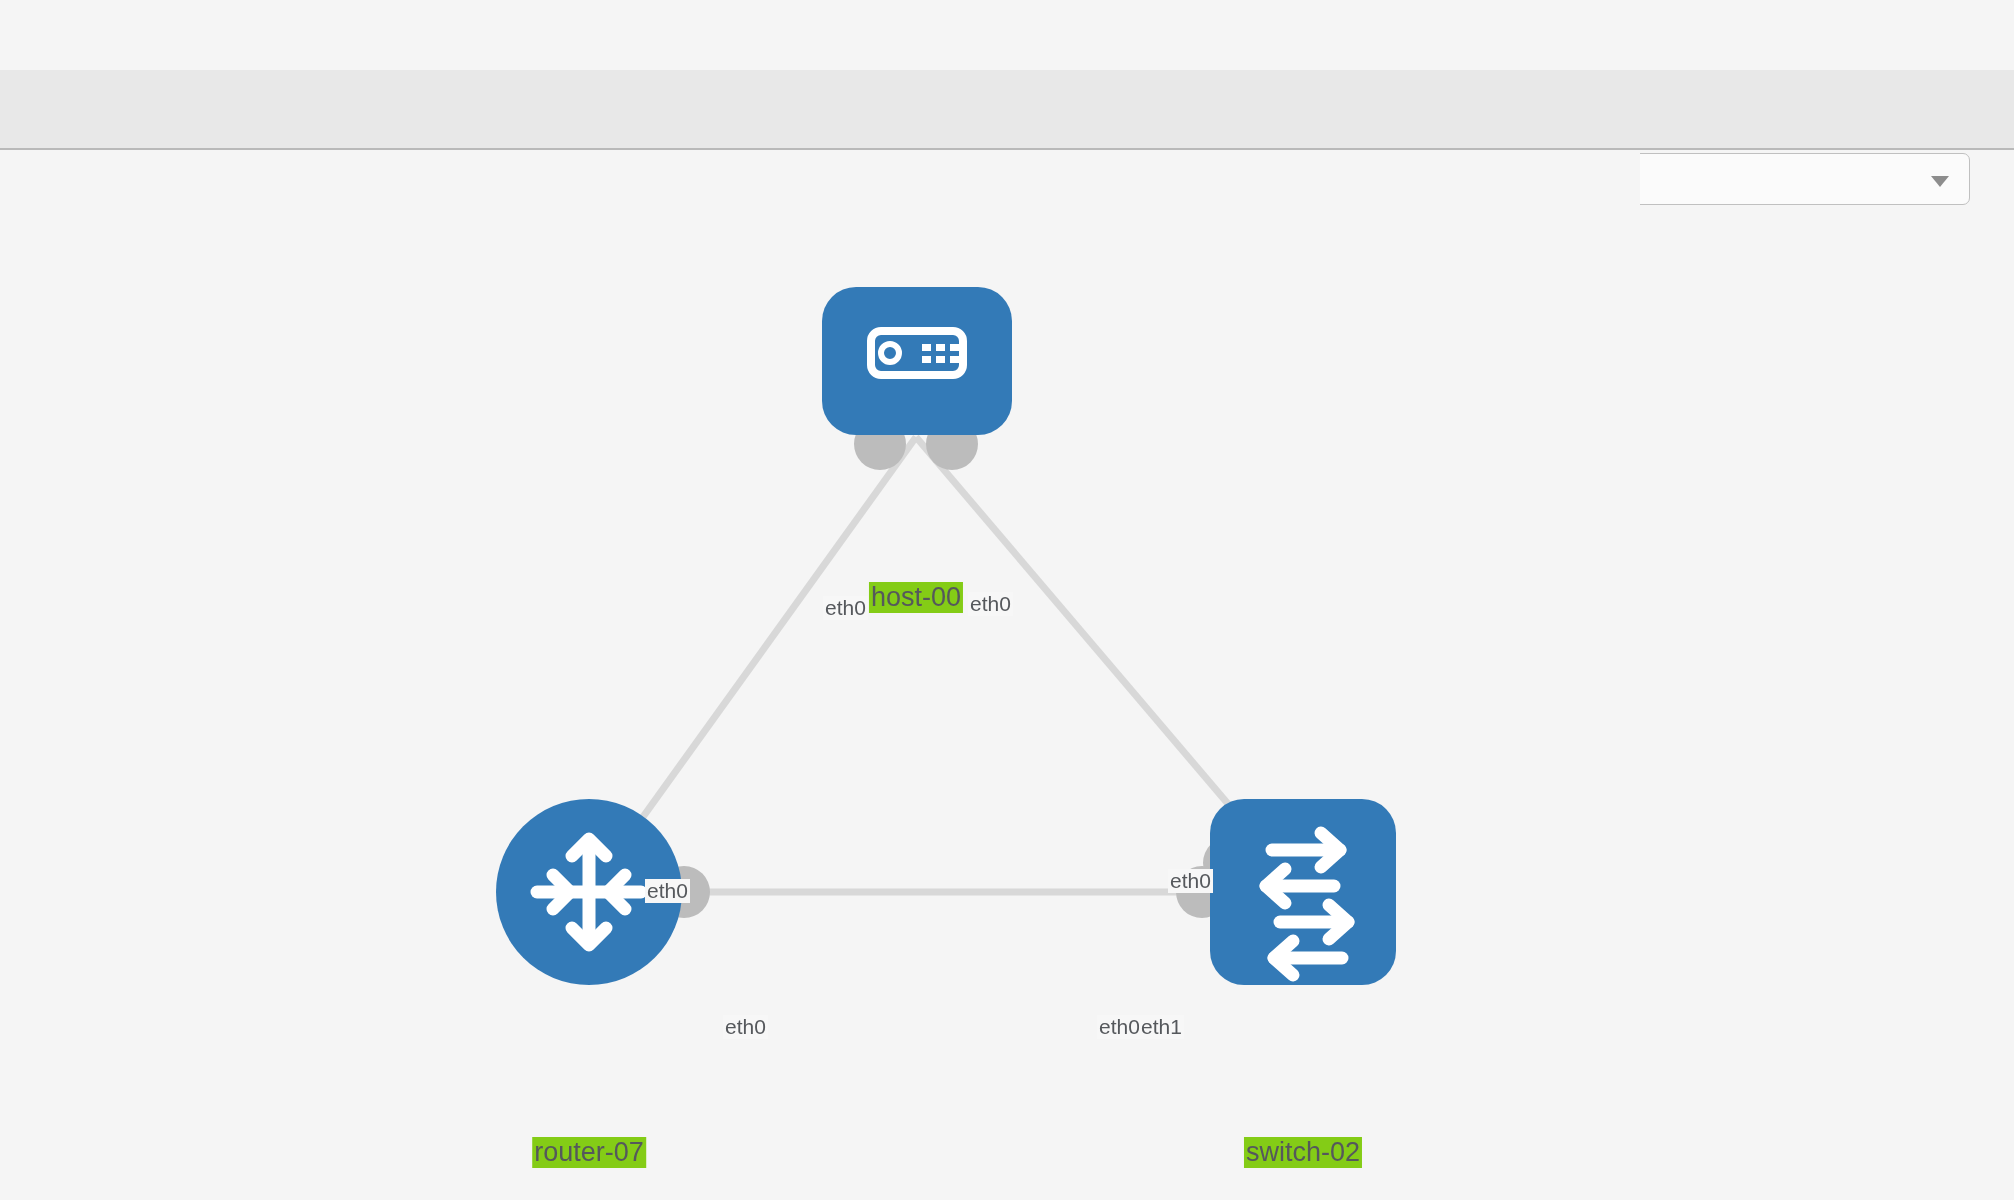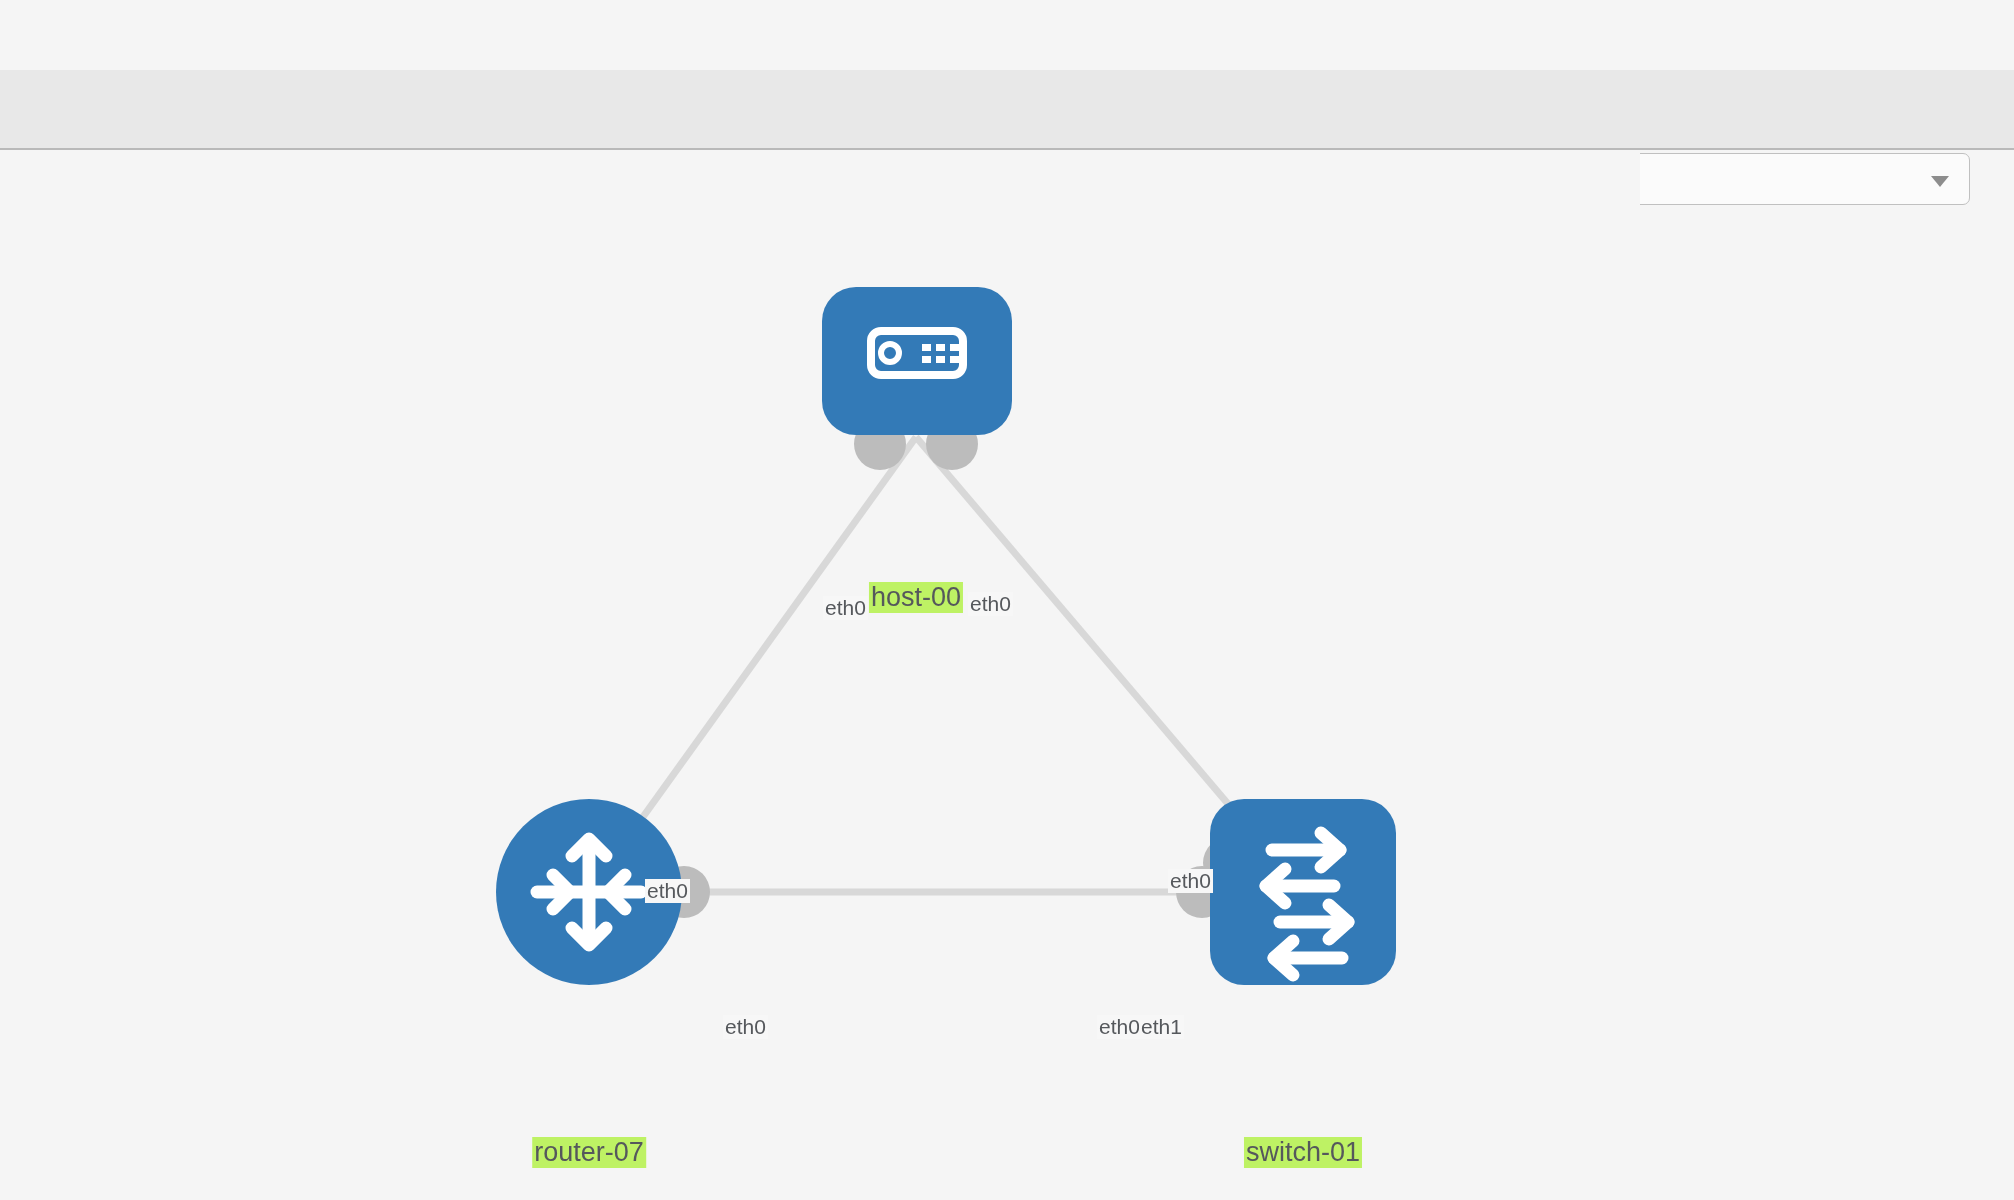--- a/index.html
+++ b/index.html
@@ -112,21 +112,21 @@
     overflow: hidden;
     text-align: center;
   }
   .topology { position:absolute; left:0; top:0; width:2014px; height:1048px; }
 
   
   .node-label {
     position: absolute;
     font-size: 27px;
     color: #55585c;
-    background: #bef264;
+    background: #84cc16;
     white-space: nowrap;
     transform: translate(-50%, 0);
     padding: 0 2px;
   }
   .port-label {
     position: absolute;
     font-size: 21px;
     color: #55585c;
     background: #f7f7f7;
     white-space: nowrap;
@@ -233,16 +233,16 @@
     <div class="port-label" style="left:823px; top:444px;">eth0</div>
     <div class="port-label" style="left:968px; top:440px;">eth0</div>
     <div class="port-label" style="left:645px; top:727px;">eth0</div>
     <div class="port-label" style="left:1168px; top:717px;">eth0</div>
     <div class="port-label" style="left:723px; top:863px;">eth0</div>
     <div class="port-label" style="left:1097px; top:863px;">eth0</div>
     <div class="port-label" style="left:1114px; top:863px;margin-left:25px;">eth1</div>
 
     <div class="node-label" style="left:916px; top:430px;">host-00</div>
     <div class="node-label" style="left:589px; top:985px;">router-07</div>
-    <div class="node-label" style="left:1303px; top:985px;">switch-01</div>
+    <div class="node-label" style="left:1303px; top:985px;">switch-02</div>
 
   </div>
 </div>
 
 </body></html>

